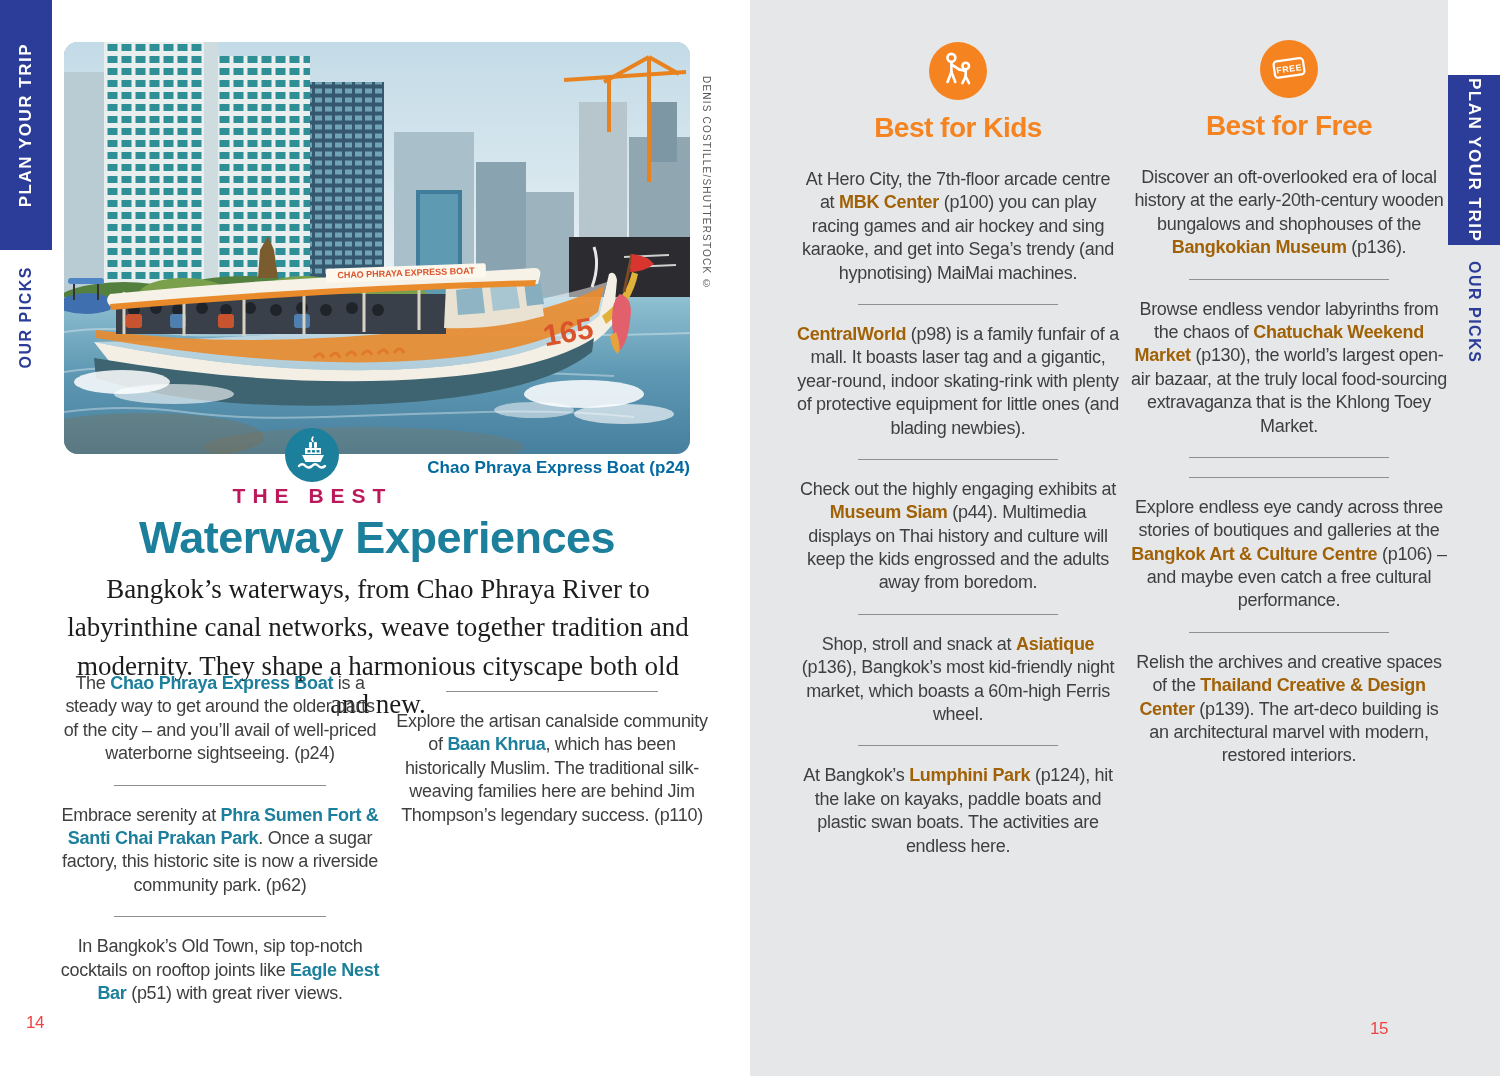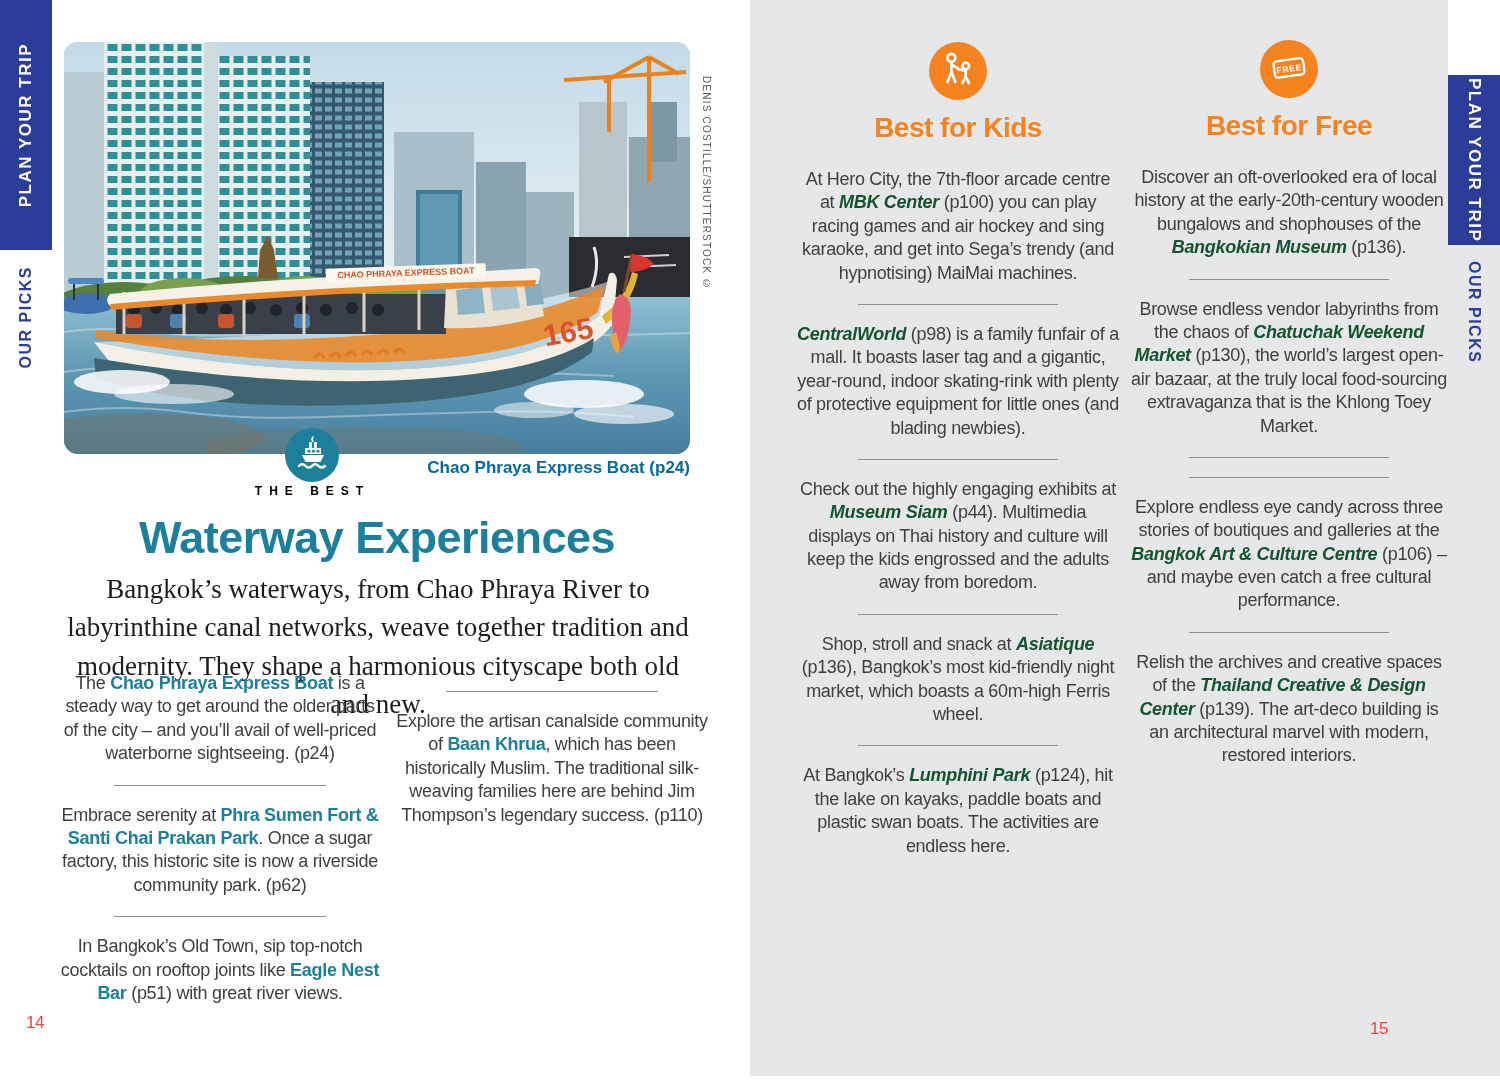--- a/index.html
+++ b/index.html
@@ -31,35 +31,35 @@
   .photo svg{display:block;width:100%;height:100%;}
   .credit{position:absolute;left:701px;top:76px;writing-mode:vertical-rl;font-size:10px;
           letter-spacing:1.2px;color:#58595b;}
 
   
   .badge{position:absolute;left:285px;top:428px;width:54px;height:54px;border-radius:50%;
          background:#1c7f9c;display:flex;align-items:center;justify-content:center;}
   .badge svg{width:40px;height:40px;}
   .caption{position:absolute;left:380px;top:458px;width:310px;text-align:right;
            font-weight:bold;font-size:17px;color:#0369a1;}
-  .kicker{position:absolute;left:215px;top:484px;width:195px;text-align:center;color:#000000;
-          font-weight:bold;font-size:12px;letter-spacing:7px;}
+  .kicker{position:absolute;left:215px;top:484px;width:195px;text-align:center;color:#be185d;
+          font-weight:bold;font-size:21px;letter-spacing:7px;}
   .title{position:absolute;left:64px;top:512px;width:626px;margin:0;text-align:center;
          font-size:45px;font-weight:bold;color:#1c7f9c;letter-spacing:-0.5px;}
   .intro{position:absolute;left:58px;top:570px;width:640px;margin:0;text-align:center;
          font-family:"Liberation Serif",serif;font-size:27px;line-height:1.42;color:#1c1c1c;}
 
   
   .cols-left{position:absolute;left:60px;top:672px;width:652px;display:flex;gap:12px;}
   .col{width:320px;}
   .col p{margin:0;font-size:18px;line-height:1.3;letter-spacing:-0.3px;text-align:center;color:#3f3f41;}
   .sep{width:212px;height:1px;background:#8f8f8f;margin:19px auto 18px auto;}
   .pl{font-weight:bold;}
   .left-links .pl{color:#1c7f9c;}
-  .right-links .pl{color:#14532d;font-style:italic;}
+  .right-links .pl{color:#a16207;}
 
   
   .rcol{position:absolute;width:322px;}
   .rcol-kids{left:797px;top:42px;}
   .rcol-free{left:1128px;top:40px;}
   .rcol .icon-circle{width:58px;height:58px;border-radius:50%;background:#f5831f;margin:0 auto;
                      display:flex;align-items:center;justify-content:center;}
   .icon-circle svg{width:44px;height:44px;}
   .rcol h2{margin:12px 0 0 0;text-align:center;font-size:28px;font-weight:bold;color:#f5831f;
            letter-spacing:-0.5px;}

